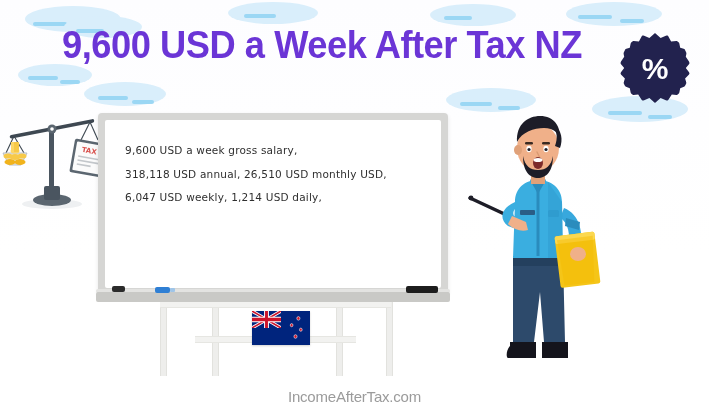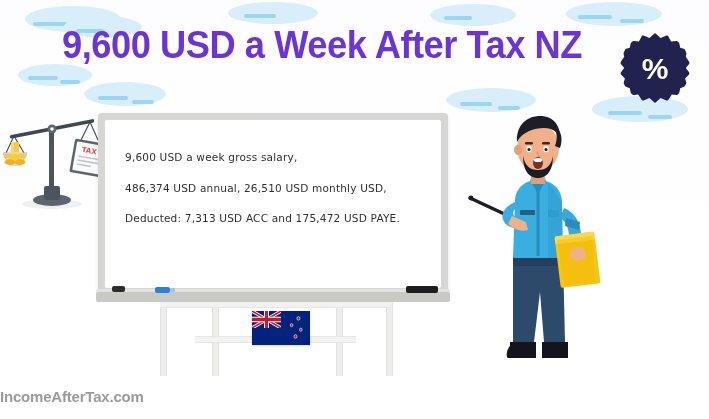--- a/index.html
+++ b/index.html
@@ -124,21 +124,21 @@
     position: absolute;
     left: 20px;
     top: 19px;
     width: 306px;
     font-family: "DejaVu Sans", sans-serif;
     font-size: 10.5px;
     color: #2f2f2f;
     line-height: 23.5px;
     letter-spacing: 0.2px;
   }
-  .board-text .line { white-space: nowrap; margin-top: 7px; }
+  .board-text .line { white-space: nowrap; }
 
   
   .tray {
     position: absolute;
     left: 96px;
     top: 292px;
     width: 354px;
     height: 10px;
     background: #c9c9c6;
     border-radius: 2px;
@@ -208,23 +208,24 @@
 
   
   .person { position: absolute; left: 468px; top: 106px; width: 140px; height: 278px; }
 
   
   .footer {
     position: absolute;
     left: 0;
     top: 388px;
     width: 709px;
+    text-align: center;
     font-family: "Liberation Sans", sans-serif;
     font-size: 15px;
-    font-weight: bold;
+    font-weight: normal;
     color: #9b9b9b;
     letter-spacing: -0.2px;
   }
 </style>
 </head>
 <body>
 
 <div id="canvas">
 
   <div class="sky"></div>
@@ -322,22 +323,22 @@
   <div class="leg" style="left:212px;top:300px;width:5px;height:76px;"></div>
   <div class="leg" style="left:336px;top:300px;width:5px;height:76px;"></div>
   <div class="leg" style="left:386px;top:300px;width:5px;height:76px;"></div>
   <div class="crossbar" style="left:160px;top:301px;width:231px;height:5px;"></div>
   <div class="crossbar" style="left:195px;top:336px;width:161px;height:5px;"></div>
 
   <div class="board-frame">
     <div class="board-inner">
       <div class="board-text">
         <div class="line">9,600 USD a week gross salary,</div>
-        <div class="line">486,374 USD annual, 26,510 USD monthly USD,</div>
-        <div class="line">Deducted: 7,313 USD ACC and 175,472 USD PAYE.</div>
+        <div class="line">318,118 USD annual, 26,510 USD monthly USD,</div>
+        <div class="line">6,047 USD weekly, 1,214 USD daily,</div>
       </div>
     </div>
   </div>
 
   <div class="tray-top"></div>
   <div class="tray"></div>
   <div class="eraser"></div>
   <div class="marker-blue"></div>
   <div class="marker-black"></div>
 

